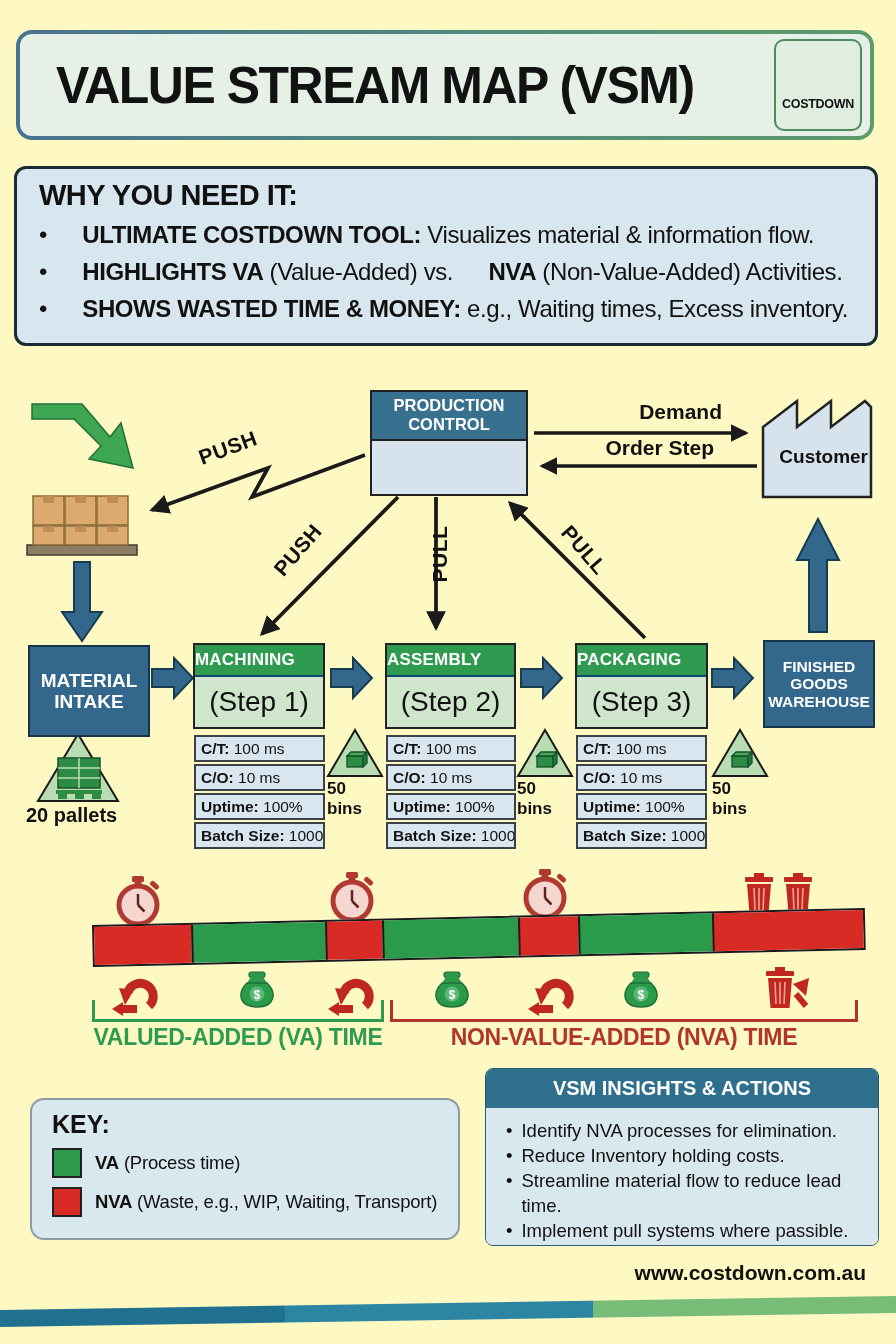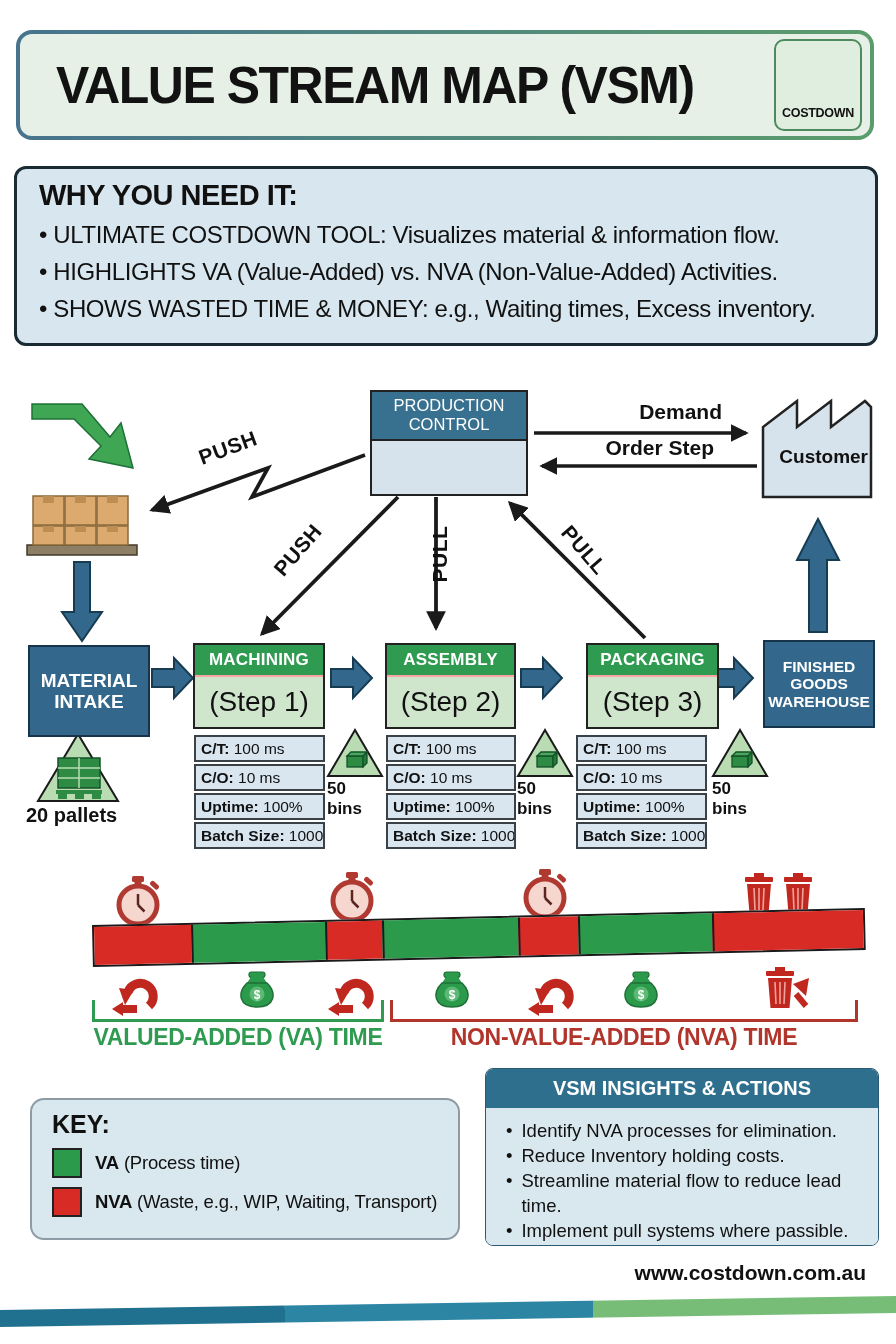--- a/index.html
+++ b/index.html
@@ -1,36 +1,36 @@
 <!DOCTYPE html>
 <html><head>
 <meta charset="utf-8">
 <style>
   html,body{margin:0;padding:0;background:#e9e9e9;font-family:"Liberation Sans","DejaVu Sans",sans-serif;}
-  #page{position:relative;width:896px;height:1344px;margin:0 auto;background:#ffffff;overflow:hidden;}
+  #page{position:relative;width:896px;height:1344px;margin:0 auto;background:#fef9c3;overflow:hidden;}
   .abs{position:absolute;}
   svg{display:block;}
   
   #header{left:16px;top:30px;width:858px;height:110px;background:linear-gradient(90deg,#47738e,#5b9c6c);border-radius:16px;padding:4px;box-sizing:border-box;}
   #header-inner{width:100%;height:100%;background:#e6f0e6;border-radius:12px;display:flex;align-items:center;padding-left:36px;box-sizing:border-box;position:relative;}
   #main-title{font-size:52px;font-weight:800;letter-spacing:-1.5px;color:#121212;transform:scaleX(.96);transform-origin:left center;white-space:nowrap;}
-  #logo-box{position:absolute;right:8px;top:5px;width:88px;height:92px;background:#e0eedf;border:2px solid #4d8b5e;border-radius:10px;display:flex;flex-direction:column;align-items:center;justify-content:flex-end;padding-bottom:9px;box-sizing:border-box;}
+  #logo-box{position:absolute;right:8px;top:5px;width:88px;height:92px;background:#e0eedf;border:2px solid #4d8b5e;border-radius:10px;display:flex;flex-direction:column;align-items:center;justify-content:flex-end;padding-bottom:18px;box-sizing:border-box;}
   #logo-brand{font-size:12.5px;font-weight:800;color:#111;letter-spacing:-0.3px;}
   
   #why{left:14px;top:166px;width:864px;height:180px;background:#d8e7ef;border:3px solid #1b2b33;border-radius:12px;box-sizing:border-box;padding:10px 22px;}
   #why-title{font-size:29px;font-weight:800;color:#111;letter-spacing:-0.5px;}
   .why-line{font-size:24px;color:#111;margin-top:9px;letter-spacing:-0.4px;white-space:nowrap;}
-  .why-line .b{font-weight:400;}
+  .why-line .b{font-weight:700;margin-left:29px;}
   
   .dark-box{background:#33688c;color:#fff;border:2px solid #16344a;display:flex;flex-direction:column;align-items:center;justify-content:center;text-align:center;font-weight:bold;box-sizing:border-box;line-height:1.12;}
   #pc-box{left:370px;top:390px;width:158px;height:106px;border:2px solid #222;box-sizing:border-box;display:flex;flex-direction:column;}
-  #pc-head{background:#38718f;color:#fff;font-weight:400;font-size:16.5px;text-align:center;padding:4px 12px;line-height:1.18;border-bottom:2px solid #222;}
+  #pc-head{background:#38718f;color:#fff;font-weight:700;font-size:16.5px;text-align:center;padding:4px 12px;line-height:1.18;border-bottom:2px solid #222;}
   #pc-body{flex:1;background:#d6e2ec;}
   .proc-box{top:643px;border:2px solid #222;box-sizing:border-box;display:flex;flex-direction:column;}
-  .proc-head{background:#2f9b51;color:#fff;font-weight:800;font-size:17px;text-align:center;height:30px;line-height:30px;border-bottom:2px solid #fca5a5;letter-spacing:.2px;}
+  .proc-head{background:#2f9b51;color:#fff;font-weight:800;font-size:17px;height:30px;line-height:30px;border-bottom:2px solid #0c4a6e;letter-spacing:.2px;}
   .proc-body{flex:1;background:#cfe6cc;display:flex;align-items:center;justify-content:center;font-size:28px;color:#111;}
   .rot-label{font-weight:800;font-size:21px;color:#111;width:72px;text-align:center;letter-spacing:.5px;}
   .flow-label{font-weight:800;font-size:21px;color:#111;text-align:right;}
   .dtable{width:131px;}
   .dtable-row{background:#d9e6f0;border:2px solid #3a4147;height:21px;line-height:21px;margin-bottom:2px;font-size:15.5px;color:#111;padding:1px 5px;white-space:nowrap;overflow:hidden;}
   .dtable-row .b{font-weight:800;}
   .tri-label{font-weight:800;font-size:17px;color:#111;text-align:left;}
   
   #timeline-bar{left:92px;top:925px;width:773px;height:42px;border:2px solid #1a1a1a;box-sizing:border-box;display:flex;transform:rotate(-1.26deg);transform-origin:left top;background:#fff;}
   .tl-seg{height:100%;}
@@ -242,21 +242,21 @@
   </div>
 
   <div class="abs proc-box" style="left:193px;width:132px;height:86px;">
     <div class="proc-head">MACHINING</div>
     <div class="proc-body">(Step 1)</div>
   </div>
   <div class="abs proc-box" style="left:385px;width:131px;height:86px;">
     <div class="proc-head">ASSEMBLY</div>
     <div class="proc-body">(Step 2)</div>
   </div>
-  <div class="abs proc-box" style="left:575px;width:133px;height:86px;margin-left:11px;">
+  <div class="abs proc-box" style="left:575px;width:133px;height:86px;">
     <div class="proc-head">PACKAGING</div>
     <div class="proc-body">(Step 3)</div>
   </div>
 
   <div class="abs dark-box" style="left:763px;top:640px;width:112px;height:88px;font-size:15.5px;">
     <div>FINISHED</div>
     <div>GOODS</div>
     <div>WAREHOUSE</div>
   </div>
 

